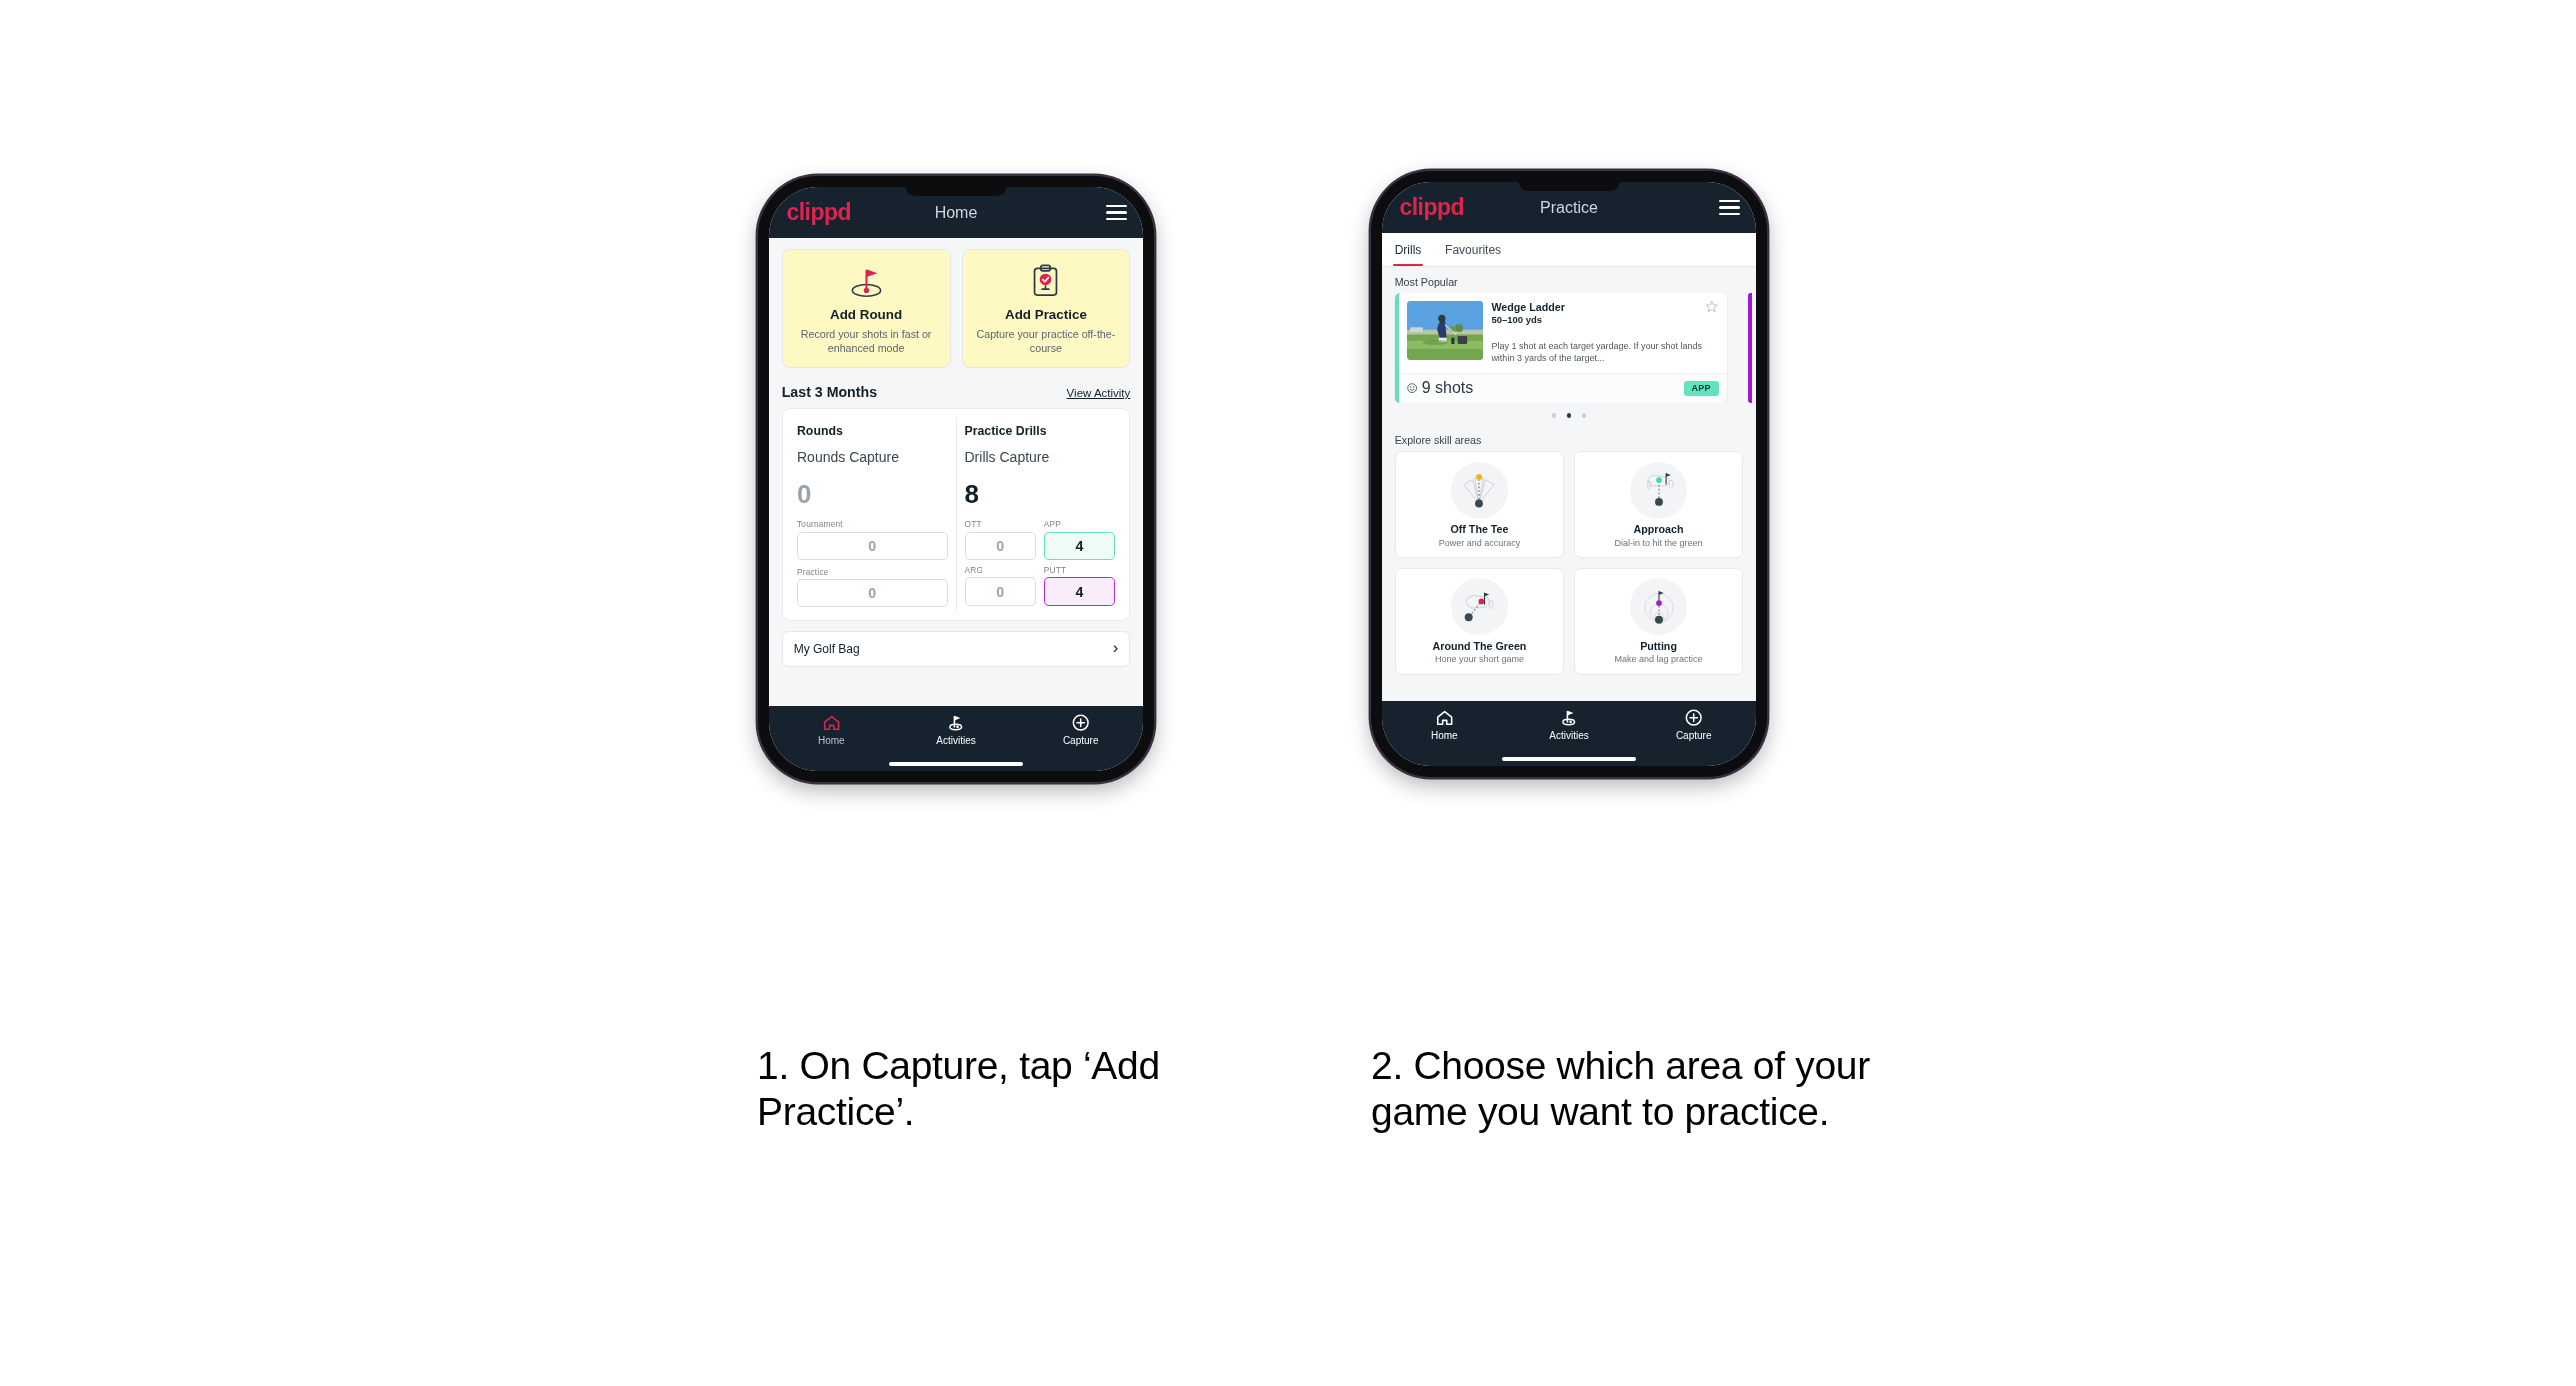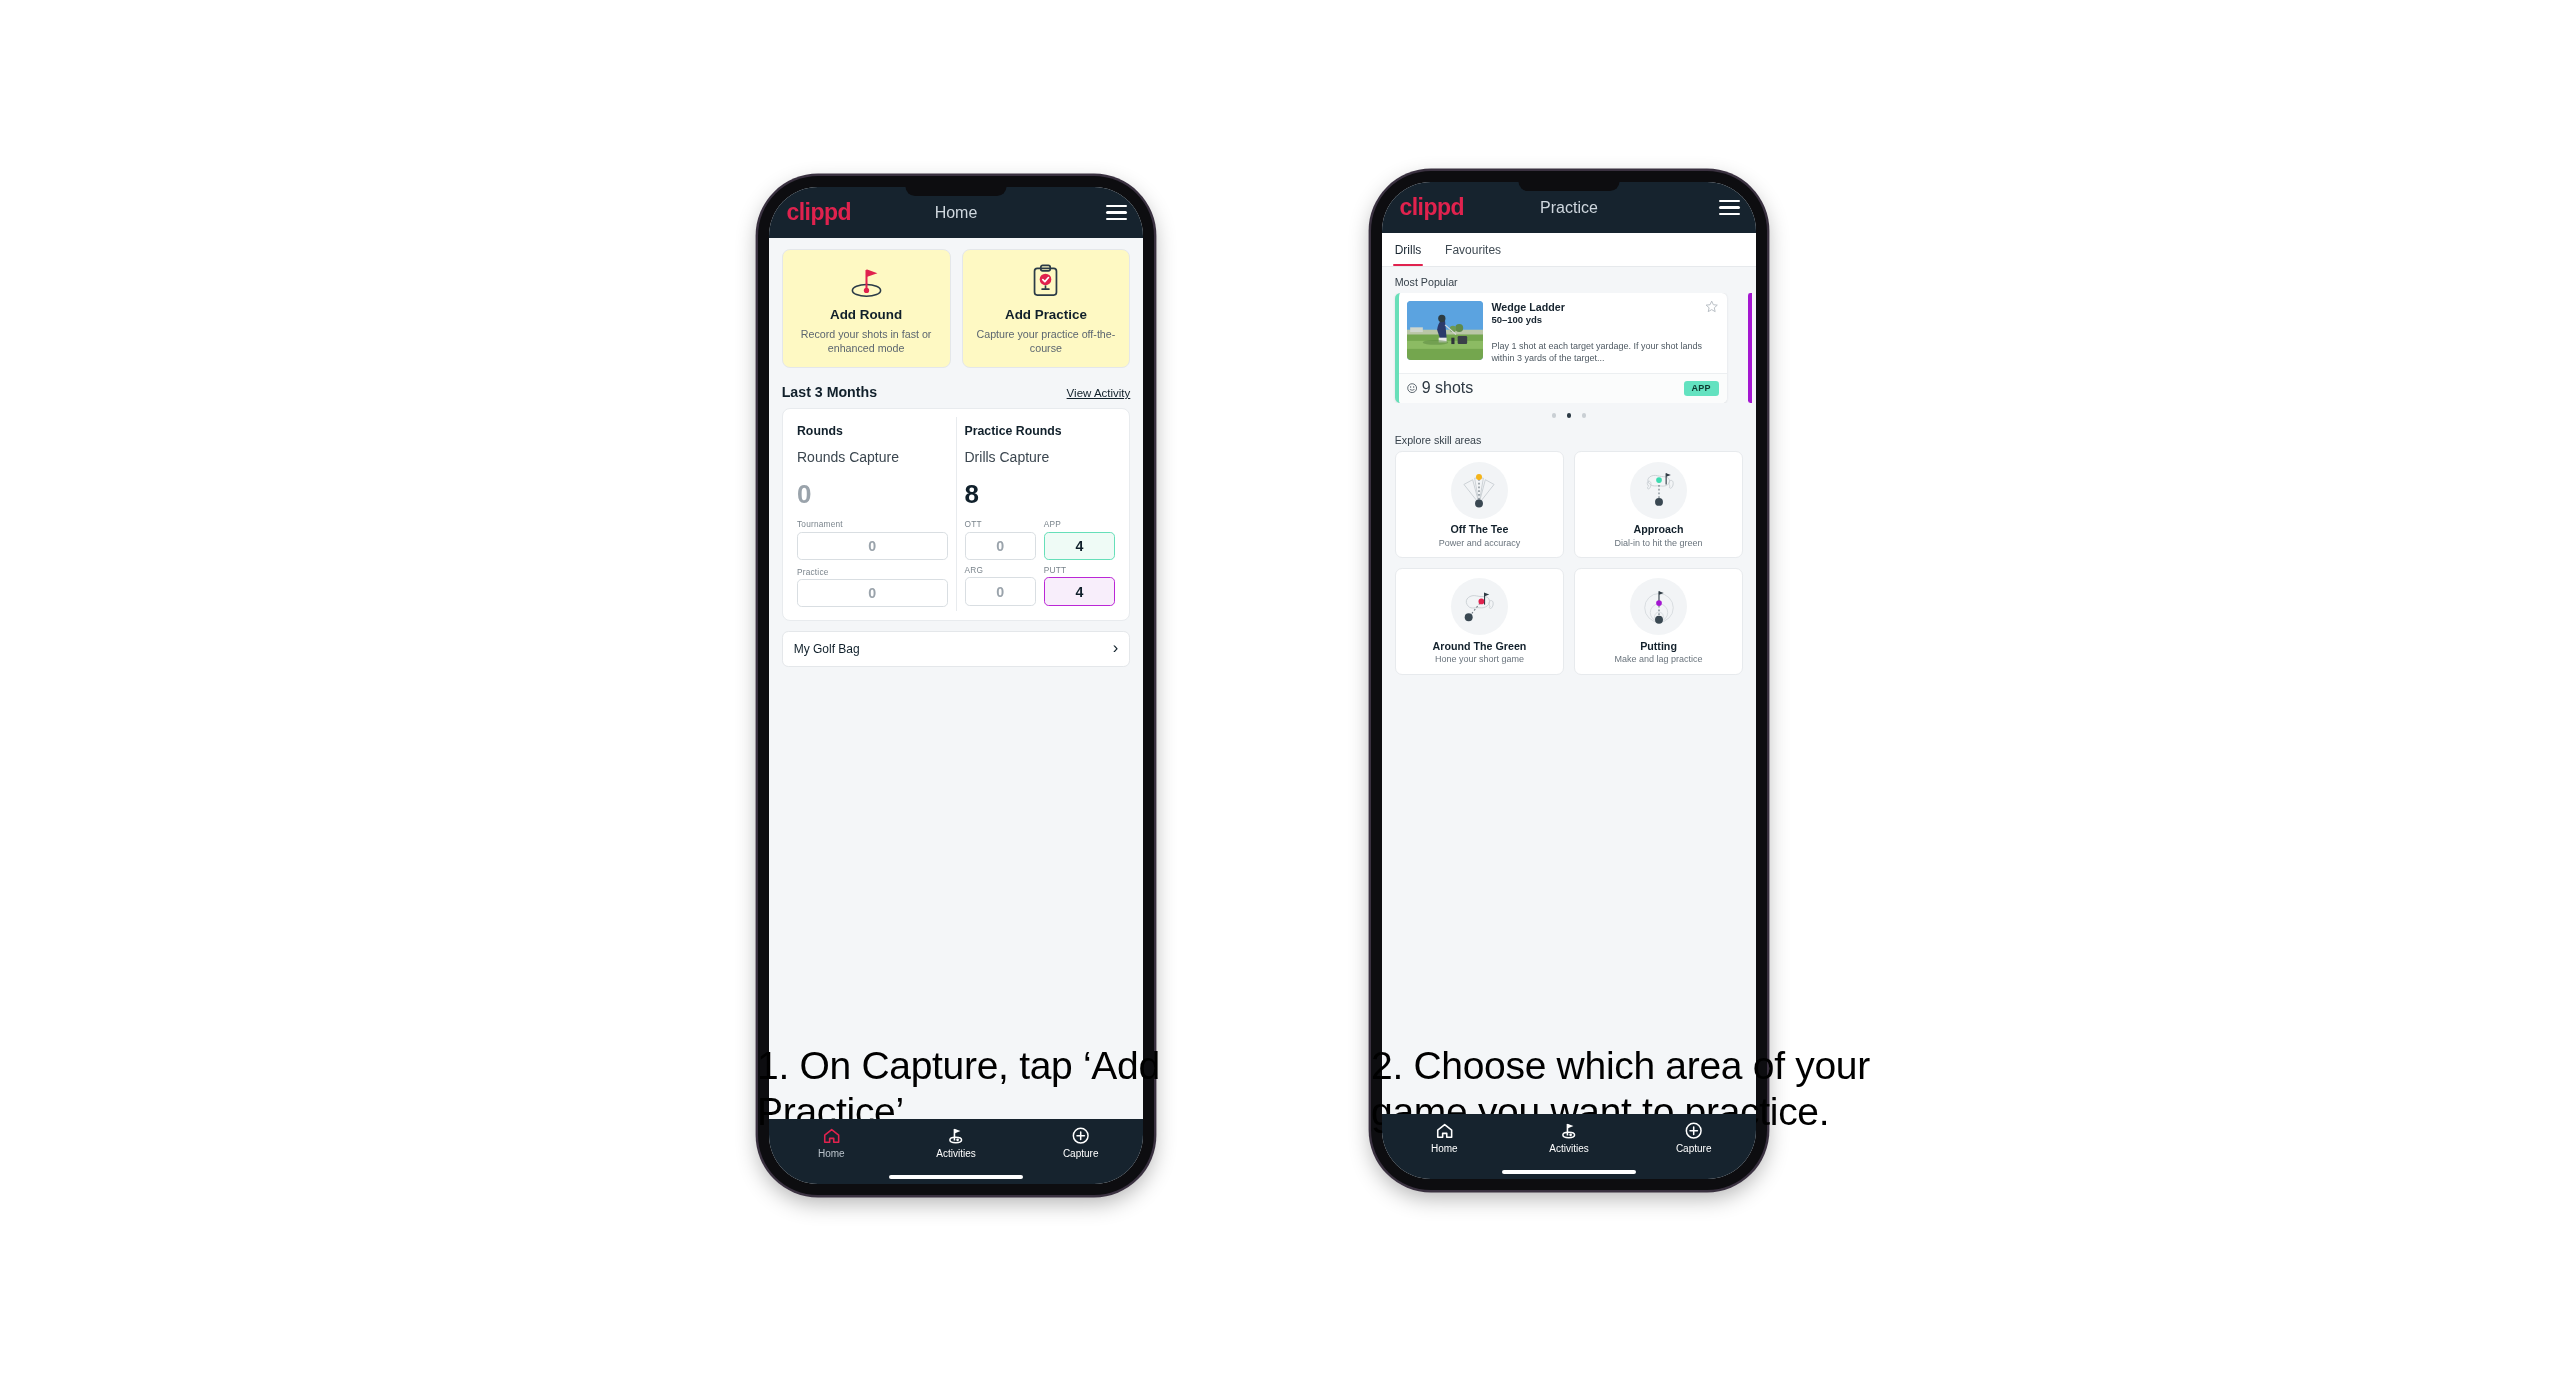--- a/index.html
+++ b/index.html
@@ -12,21 +12,21 @@
     height: 1386px;
     font-family: "Liberation Sans", sans-serif;
     position: relative;
     overflow: hidden;
   }
 
   
   .phone {
     position: absolute;
     width: 396px;
-    height: 1019px;
+    height: 606px;
     border-radius: 60px;
     background: #0d0d10;
     box-shadow: 0 0 0 2.4px #3a3140, 0 8px 22px rgba(0,0,0,0.30);
     padding: 11px;
     box-sizing: border-box;
   }
   .phone-inner {
     position: relative;
     width: 100%;
     height: 100%;
@@ -501,21 +501,21 @@
             <div class="minilabel">Tournament</div>
             <div class="box">0</div>
           </div>
           <div class="slot">
             <div class="minilabel">Practice</div>
             <div class="box">0</div>
           </div>
         </div>
 
         <div class="stats-col">
-          <div class="stats-head">Practice Rounds</div>
+          <div class="stats-head">Practice Drills</div>
           <div class="stats-caplabel">Drills Capture</div>
           <div class="stats-bignum num-val">8</div>
 
           <div class="pair-grid">
             <div class="stack">
               <div class="minilabel">OTT</div>
               <div class="box">0</div>
             </div>
             <div class="stack">
               <div class="minilabel">APP</div>

